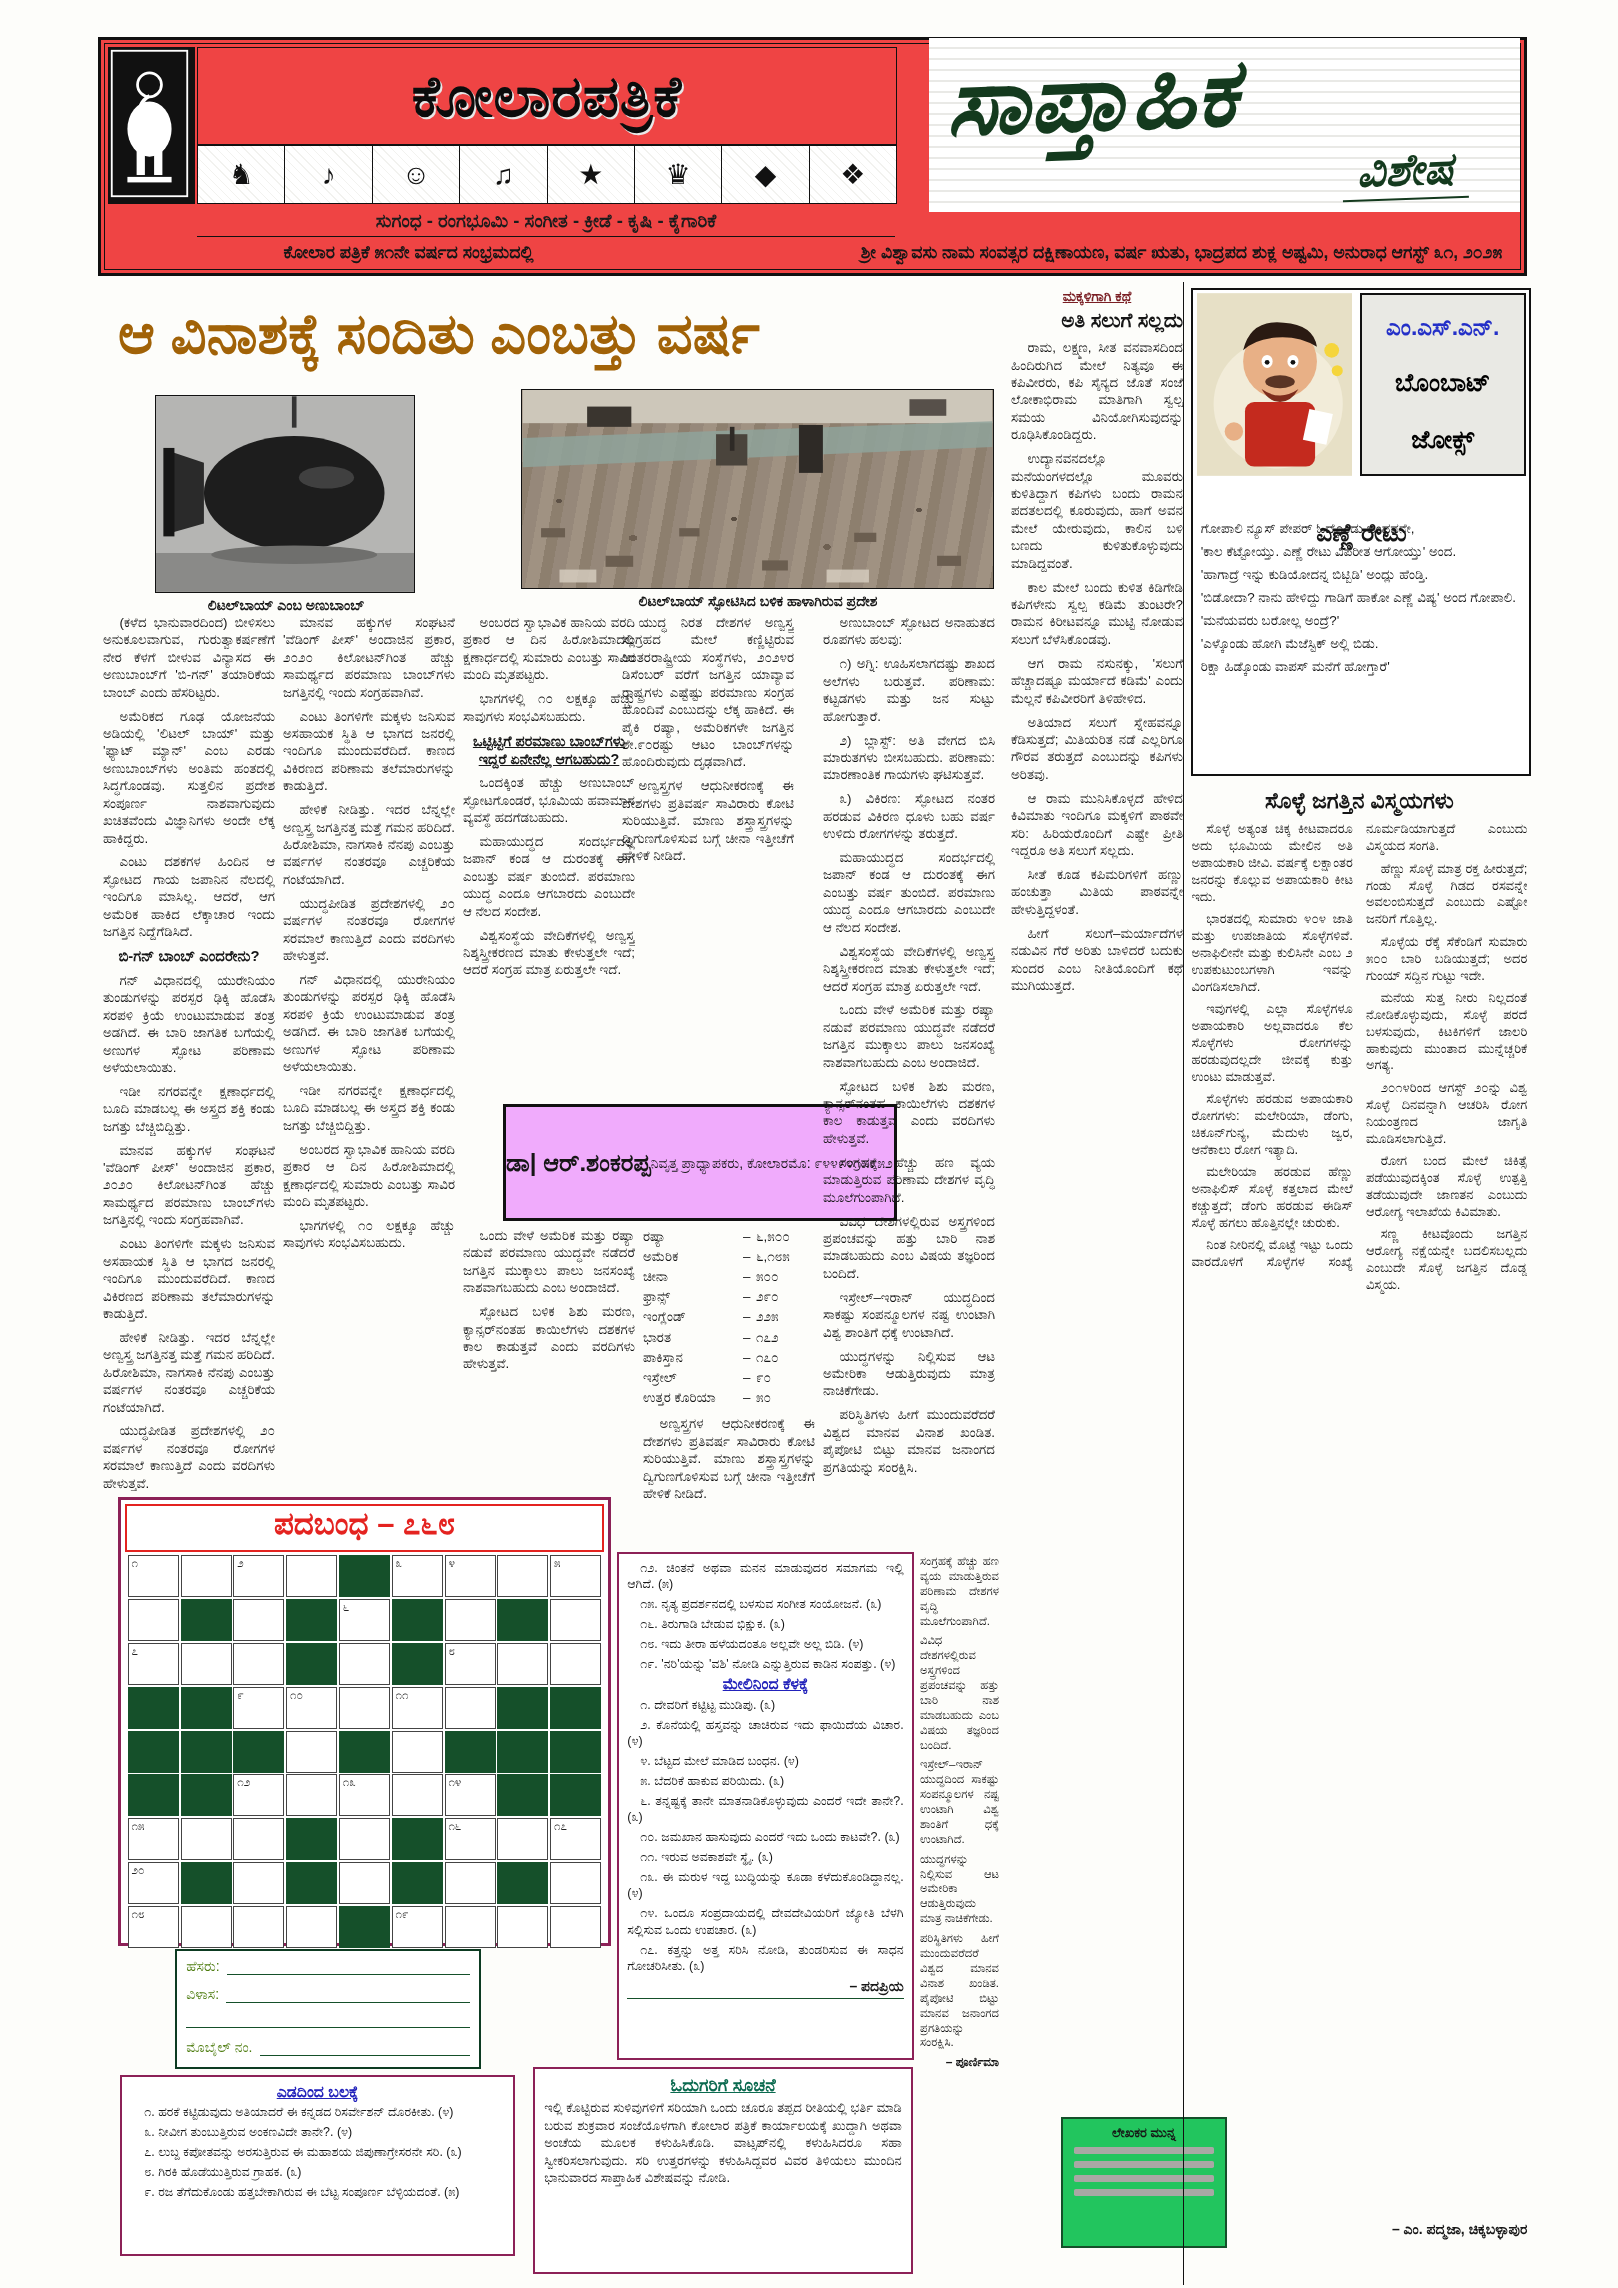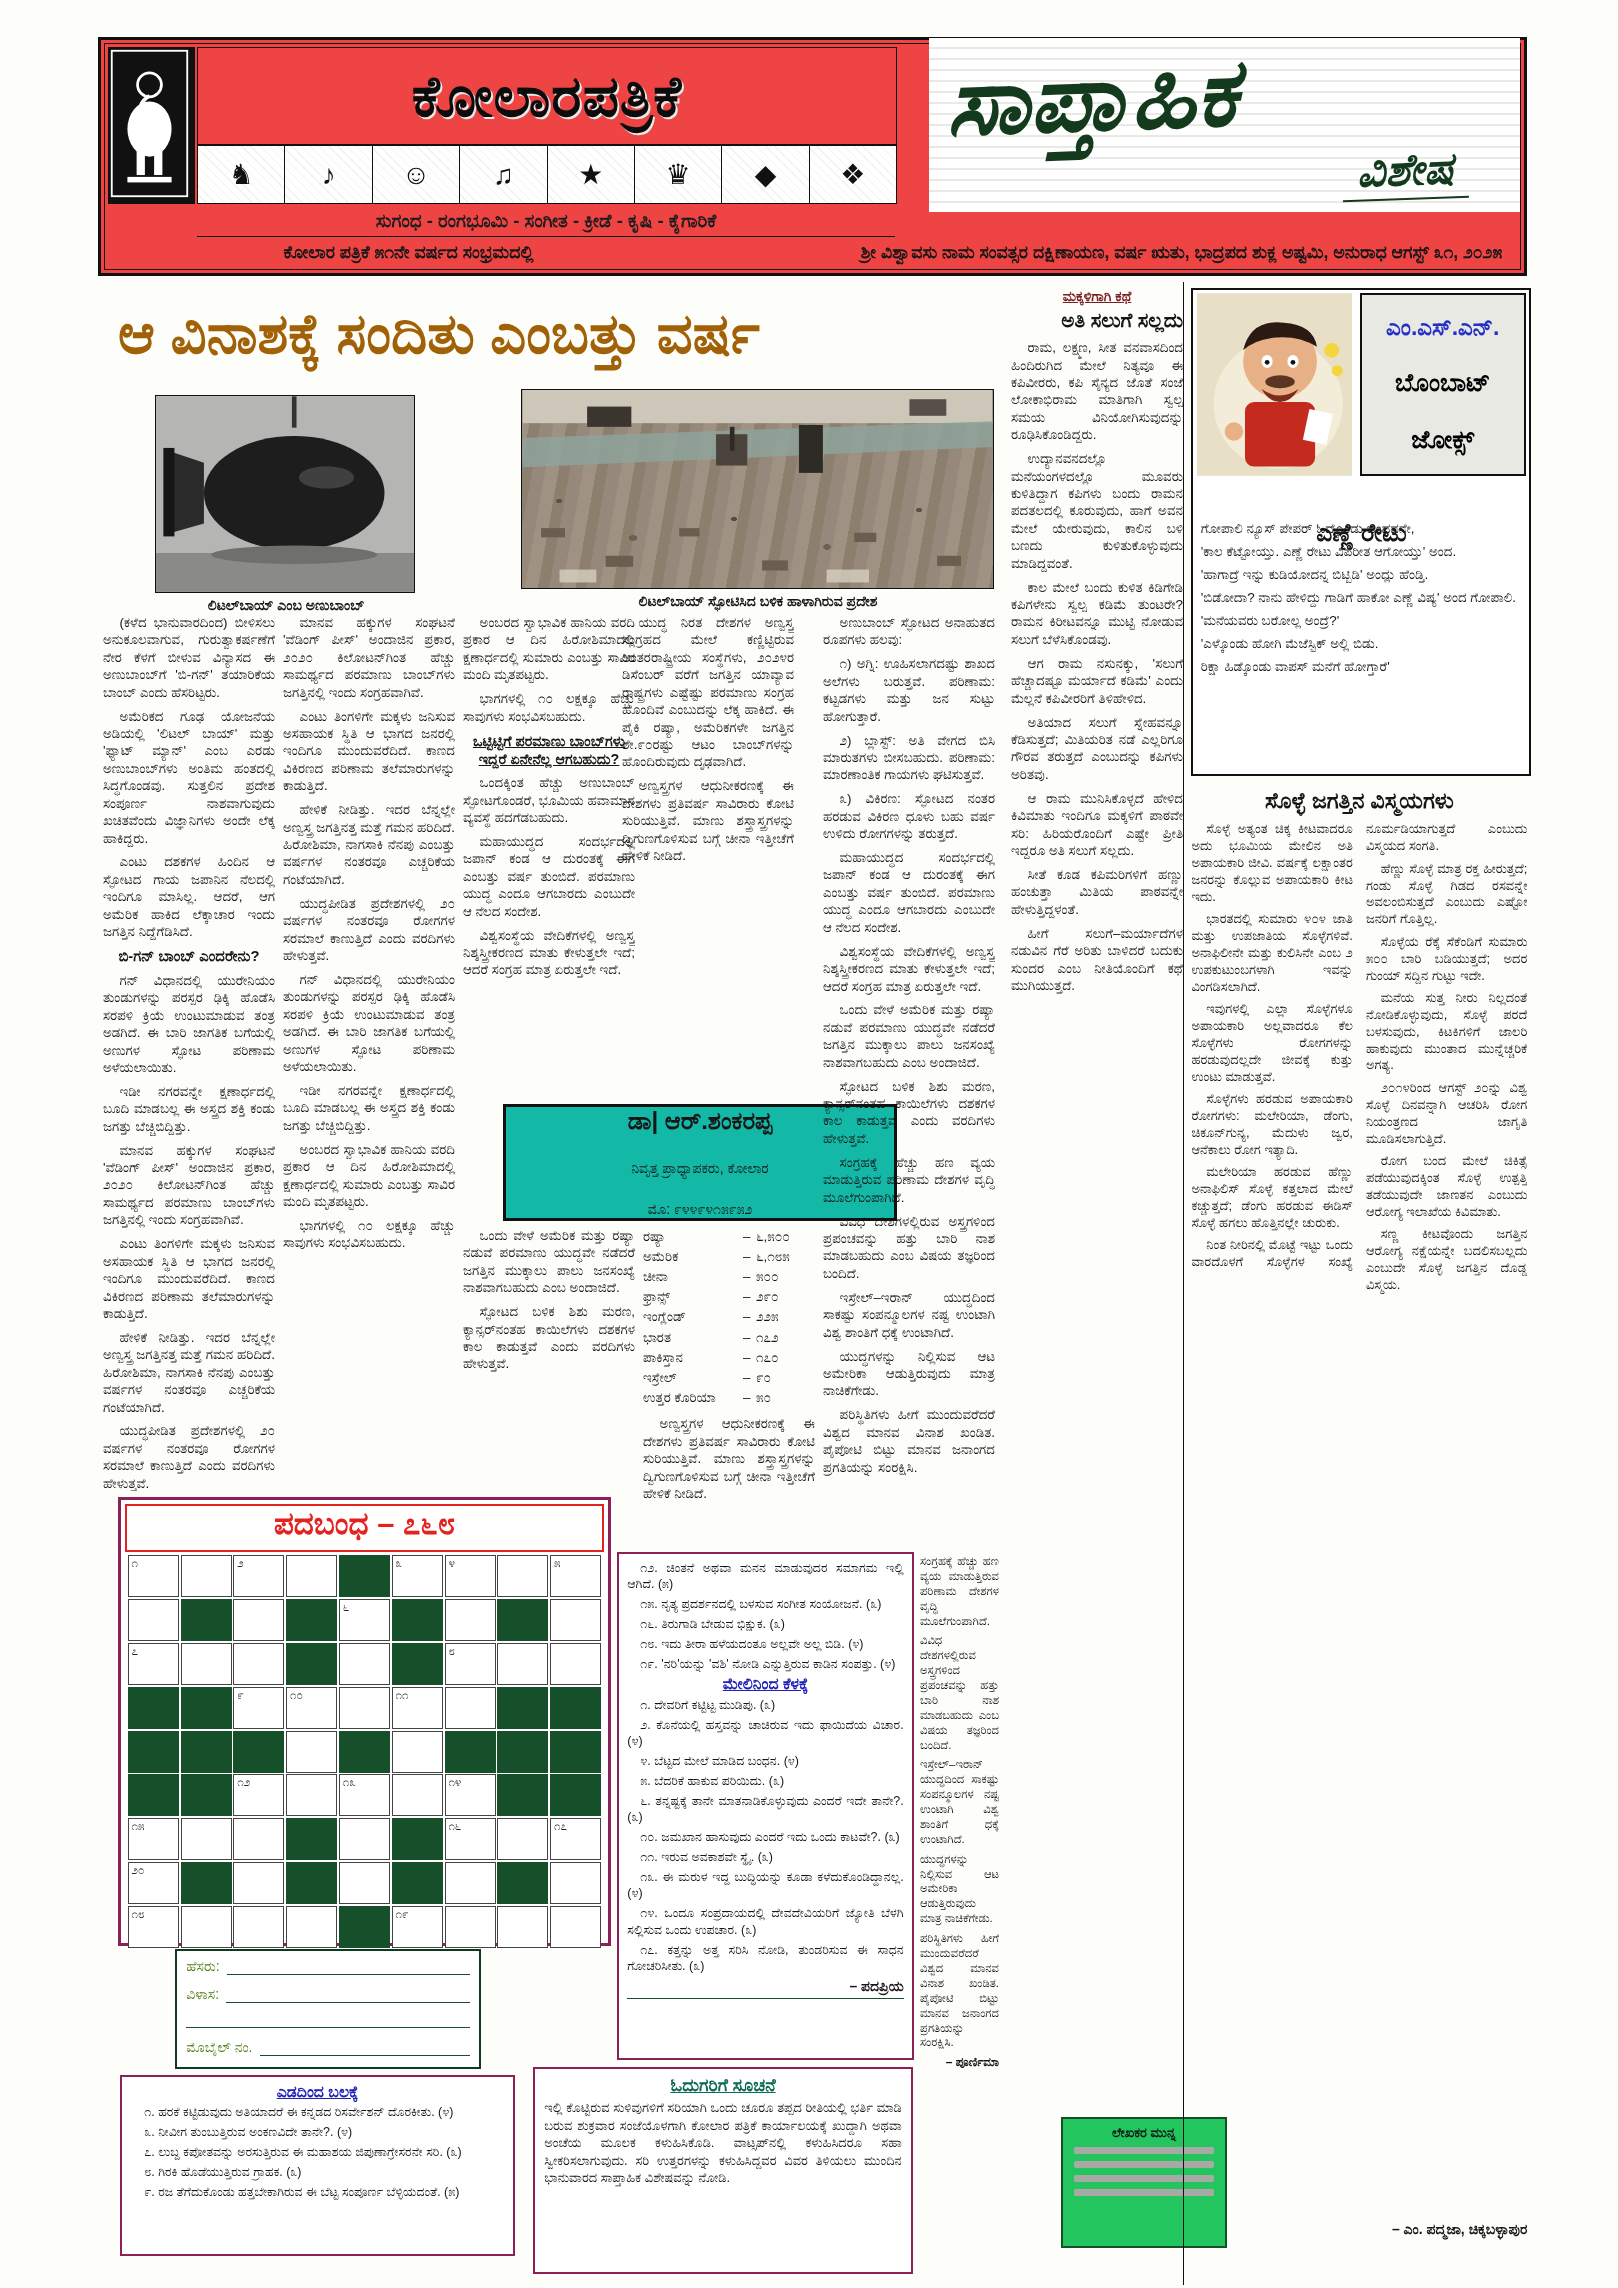--- a/index.html
+++ b/index.html
@@ -35,22 +35,22 @@
   #dateline{font-size:17.5px;font-weight:700;margin-left:auto;margin-right:9.2px;}
   
   #headline{left:118px;top:293px;width:886px;height:81px;font-size:56px;font-weight:900;
             color:#a16207;display:flex;align-items:center;}
   
   .photo{border:1.8px solid #111;overflow:hidden;}
   .caption{font-size:14px;font-weight:700;text-align:center;margin-top:3.7px;}
   
   .subhead{font-weight:800;text-align:center;text-decoration:underline;font-size:14.3px;margin:5.5px 0;}
   .subhead2{font-weight:800;text-align:center;font-size:14.8px;margin:5.5px 0;}
-  #author-box{left:503px;top:1104px;width:388px;height:111px;border:3.7px solid #111;background:#14b8a6;
-              display:flex;flex-direction:column;align-items:center;justify-content:space-between;}
+  #author-box{left:503px;top:1104px;width:388px;height:111px;border:3.7px solid #111;background:#f0abfc;
+              display:flex;flex-direction:row;align-items:center;justify-content:flex-start;}
   #author-name{font-size:24px;font-weight:900;}
   #author-role,#author-phone{font-size:14px;margin-top:2.8px;}
   .stockrow{display:flex;font-size:13.4px;line-height:1.5;}
   .stockrow .sname{flex:0 0 100px;}
   .stockrow .sdash{flex:0 0 13px;}
   
   #right-sec{left:1183px;top:282px;width:347px;height:2003px;border-left:1.8px solid #111;padding-left:7.4px;box-sizing:border-box;}
   #jokes-box{position:absolute;left:7.4px;top:5.5px;width:336px;height:484px;border:2.8px solid #111;background:#fff;}
   #cartoon{position:absolute;left:3.7px;top:3.7px;width:155px;height:183px;}
   #joke-brand{position:absolute;right:3.7px;top:3.7px;width:166px;height:183px;background:#e9e9e4;

